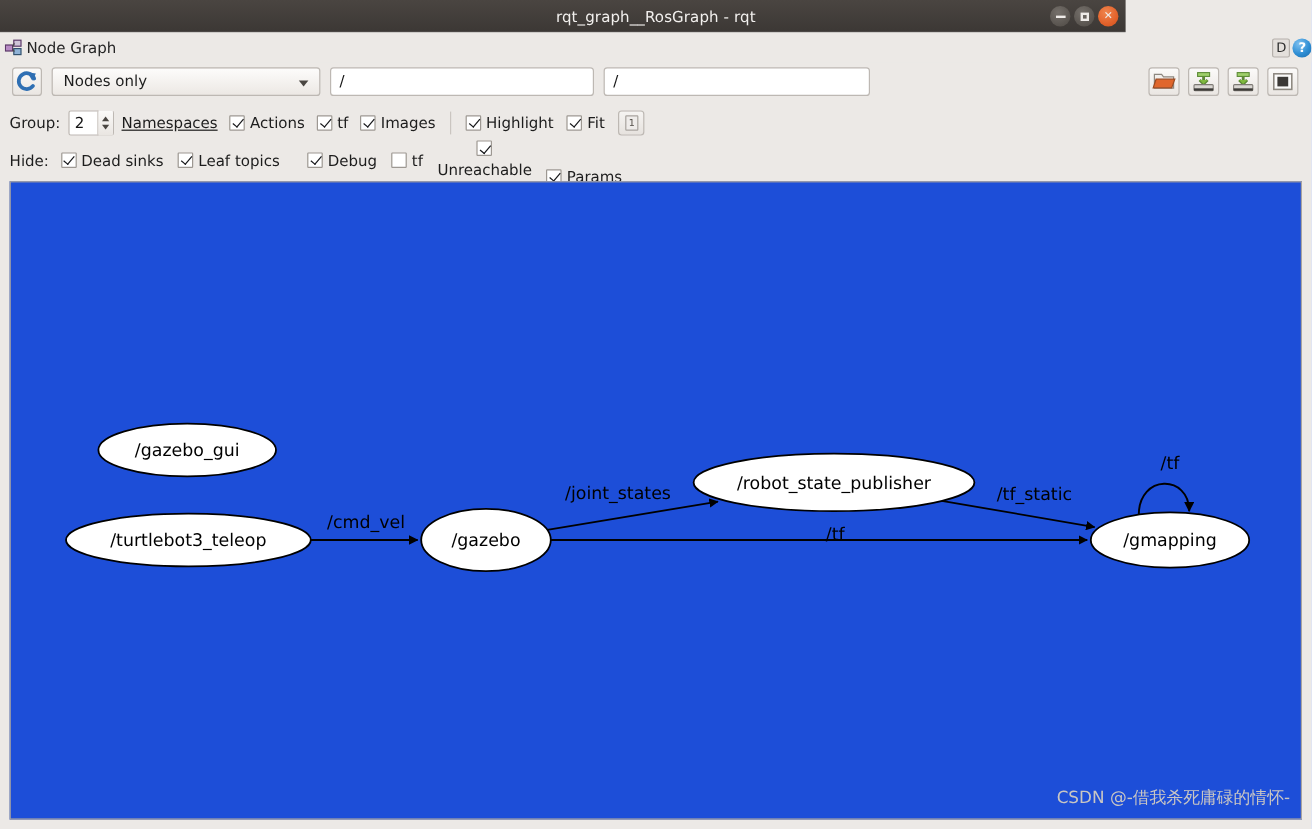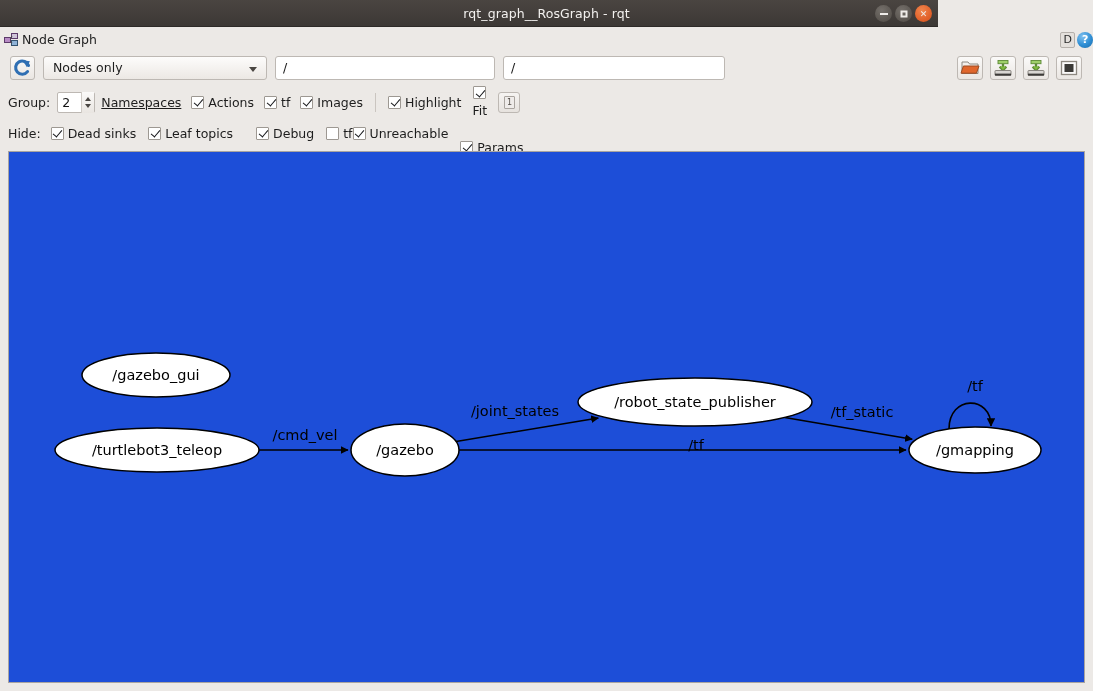--- a/index.html
+++ b/index.html
@@ -474,21 +474,21 @@
       <span class="lbl">Images</span>
     </label>
 
     <span class="vdiv" style="margin-left:12px;"></span>
 
     <label class="chk-wrap" style="margin-left:12px;">
       <span class="chk on"></span>
       <span class="lbl">Highlight</span>
     </label>
 
-    <label class="chk-wrap" style="margin-left:11px;flex-direction:column;">
+    <label class="chk-wrap" style="margin-left:11px;">
       <span class="chk on"></span>
       <span class="lbl">Fit</span>
     </label>
 
     <span class="hlbtn" style="margin-left:11px;">
       <span class="hlbtn-inner">1</span>
     </span>
   </div>
 
   <div class="toolrow3">
@@ -507,21 +507,21 @@
     <label class="chk-wrap" style="margin-left:12px;padding-left:11px;">
       <span class="chk on"></span>
       <span class="lbl">Debug</span>
     </label>
 
     <label class="chk-wrap" style="margin-left:12px;">
       <span class="chk"></span>
       <span class="lbl">tf</span>
     </label>
 
-    <label class="chk-wrap" style="margin-left:0;">
+    <label class="chk-wrap" style="margin-left:12px;flex-direction:column;">
       <span class="chk on"></span>
       <span class="lbl">Unreachable</span>
     </label>
 
     <label class="chk-wrap" style="margin-left:12px;margin-top:28px;">
       <span class="chk on"></span>
       <span class="lbl">Params</span>
     </label>
   </div>
 
@@ -562,15 +562,16 @@
           </g>
         </g>
       <g id="edge-labels-layer">
           <text x="296" y="288" text-anchor="middle" font-family="&quot;DejaVu Sans&quot;,&quot;Liberation Sans&quot;,sans-serif" font-size="14.5" fill="#000">/cmd_vel</text>
           <text x="506" y="264" text-anchor="middle" font-family="&quot;DejaVu Sans&quot;,&quot;Liberation Sans&quot;,sans-serif" font-size="14.5" fill="#000">/joint_states</text>
           <text x="687" y="298" text-anchor="middle" font-family="&quot;DejaVu Sans&quot;,&quot;Liberation Sans&quot;,sans-serif" font-size="14.5" fill="#000">/tf</text>
           <text x="853" y="265" text-anchor="middle" font-family="&quot;DejaVu Sans&quot;,&quot;Liberation Sans&quot;,sans-serif" font-size="14.5" fill="#000">/tf_static</text>
           <text x="966" y="239" text-anchor="middle" font-family="&quot;DejaVu Sans&quot;,&quot;Liberation Sans&quot;,sans-serif" font-size="14.5" fill="#000">/tf</text>
         </g>
     </svg>
+    <div class="wm">CSDN @-借我杀死庸碌的情怀-</div>
   </div>
 
 </div>
 
 </body></html>

